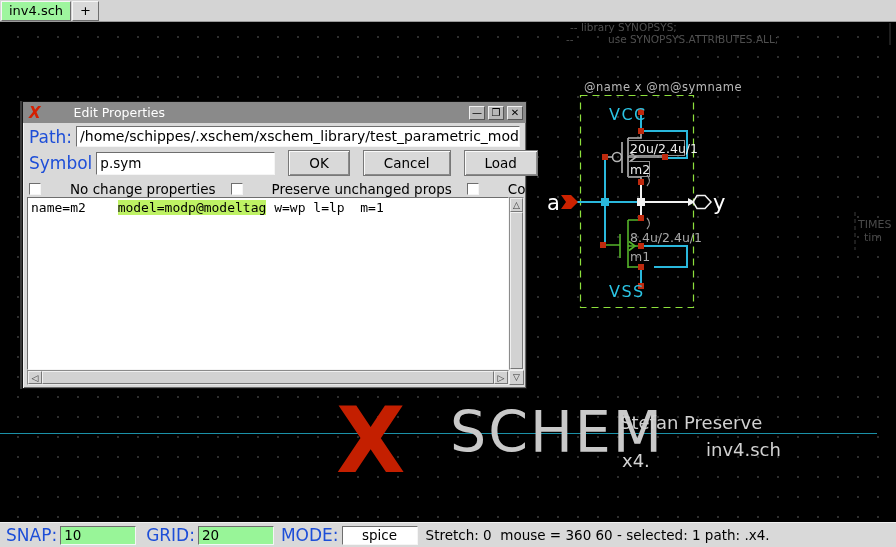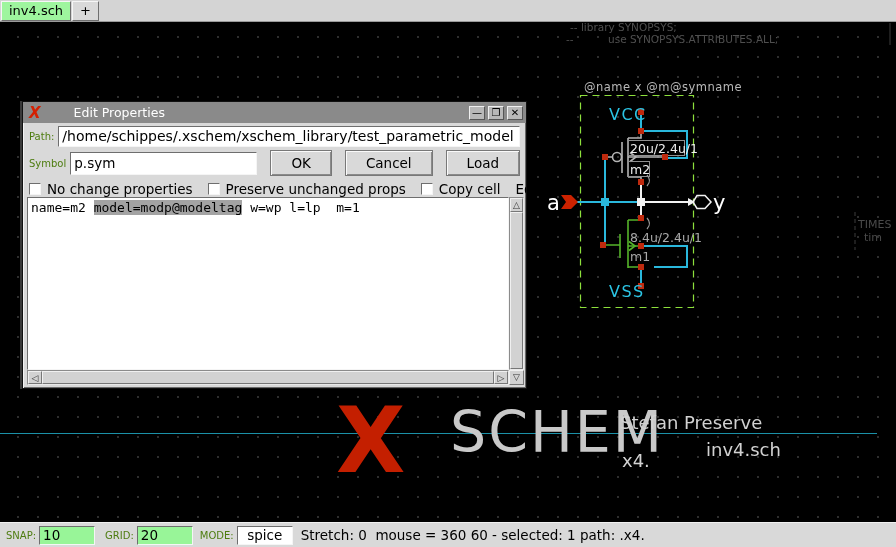--- a/index.html
+++ b/index.html
@@ -32,57 +32,57 @@
   .dialog { position:absolute; left:22px; top:101px; width:505px; height:288px; background:#d9d9d9;
             border:1px solid #111; box-shadow:inset 1px 1px 0 #f2f2f2, inset -1px -1px 0 #6a6a6a, -2px 0 0 #3a3a3a; }
   .titlebar { height:21px; background:#8a8a8a; display:flex; align-items:center; padding:0 3px 0 6px; }
   .titlebar .appicon { color:#d41f00; font-weight:bold; font-size:15px; font-style:italic; margin-right:9px; }
   .titlebar .titletext { color:#fff; font-size:12.5px; flex:1;margin-left:24px; }
   .winbtn { width:16px; height:14px; margin-left:3px; background:#b8b8b8; border:1px solid;
             border-color:#efefef #555 #555 #efefef; font-size:10px; line-height:11px; text-align:center; color:#000; }
   .row { display:flex; align-items:center; padding:0 6px; }
   .row.path { height:25px; margin-top:1px; }
   .row.sym  { height:28px; }
-  .lbl { font-size:10px; color:#4d7c0f; white-space:pre; }
+  .lbl { font-size:17px; color:#1d4ed8; white-space:pre; }
   .entry { background:#fff; border:1px solid; border-color:#6e6e6e #f5f5f5 #f5f5f5 #6e6e6e;
            font-size:13.5px; color:#000; font-family:"DejaVu Sans","Liberation Sans",sans-serif; padding:1px 3px; outline:none; }
   .pathfield { flex:1; height:21px; margin-left:4px; font-size:14px; white-space:nowrap; overflow:hidden; }
   .symfield { flex:1; height:23px; margin-left:4px; }
   .btn { background:#d9d9d9; border:1px solid #787878; box-shadow:inset 1px 1px 0 #fafafa, inset -1px -1px 0 #8a8a8a;
          font-size:13.5px; color:#000; height:26px; margin-left:13px; padding:0 20px;
          font-family:"DejaVu Sans","Liberation Sans",sans-serif; }
   .row.checks { height:23px; overflow:hidden; }
-  .chk { display:flex; align-items:center; margin-right:15px; }
+  .chk { display:flex; align-items:center; margin-right:15px;gap:23px; }
   .chkbox { width:12px; height:12px; background:#fff; border:1px solid; border-color:#6e6e6e #f5f5f5 #f5f5f5 #6e6e6e; margin-right:6px; flex:none; }
   .chklbl { font-size:13.5px; white-space:nowrap; }
   .clipped { margin-left:auto; margin-right:-4px; font-size:13.5px; white-space:nowrap; }
 
   .textwrap { position:absolute; left:4px; top:95px; width:497px; height:188px; display:grid;
               grid-template-columns:1fr 15px; grid-template-rows:1fr 15px; }
   .textarea { background:#fff; border:1px solid; border-color:#6e6e6e #f5f5f5 #f5f5f5 #6e6e6e;
               font-family:"DejaVu Sans Mono","Liberation Mono",monospace; font-size:13px; color:#000;
               padding:2px 3px; white-space:pre; overflow:hidden; }
   .seg { white-space:pre;text-align:right; }
-  .seg.sel { background:#a3a3a3; }
+  .seg.sel { background:#bef264;margin-left:24px; }
   .sbar { background:#b9b9b9; border:1px solid; border-color:#8b8b8b #e9e9e9 #e9e9e9 #8b8b8b; position:relative; }
   .sbtn { background:#d2d2d2; border:1px solid; border-color:#f0f0f0 #777 #777 #f0f0f0;
           font-size:9px; line-height:12px; text-align:center; color:#333; }
   .vbar { display:flex; flex-direction:column; }
   .vbar .sbtn { width:13px; height:14px; }
   .vthumb { flex:1; margin:0; background:#d2d2d2; border:1px solid; border-color:#f0f0f0 #777 #777 #f0f0f0; }
   .hbar { display:flex; }
   .hbar .sbtn { width:14px; height:13px; }
   .hthumb { flex:1; background:#d2d2d2; border:1px solid; border-color:#f0f0f0 #777 #777 #f0f0f0; }
   .corner { width:15px; height:15px; }
 
   
   .statusbar { height:25px; background:#d9d9d9; border-top:1px solid #f0f0f0; display:flex; align-items:center; font-size:13.5px; color:#000; }
   .statusbar .lbl { margin-left:6px; }
   .sentry { height:19px; border:1px solid; border-color:#6e6e6e #f5f5f5 #f5f5f5 #6e6e6e;
-            font-size:13.5px; font-family:"DejaVu Sans","Liberation Sans",sans-serif; padding:0 3px; width:56px; outline:none; }
+            font-size:13.5px; font-family:"DejaVu Sans","Liberation Sans",sans-serif; padding:0 3px; width:76px; outline:none; }
   .sentry.green { background:#98f598; }
   .sentry.white { background:#fff; text-align:center; }
   .info { margin-left:8px; white-space:pre; }
 </style>
 </head>
 <body>
 
 <div class="app">
 
   <div class="tabbar">

